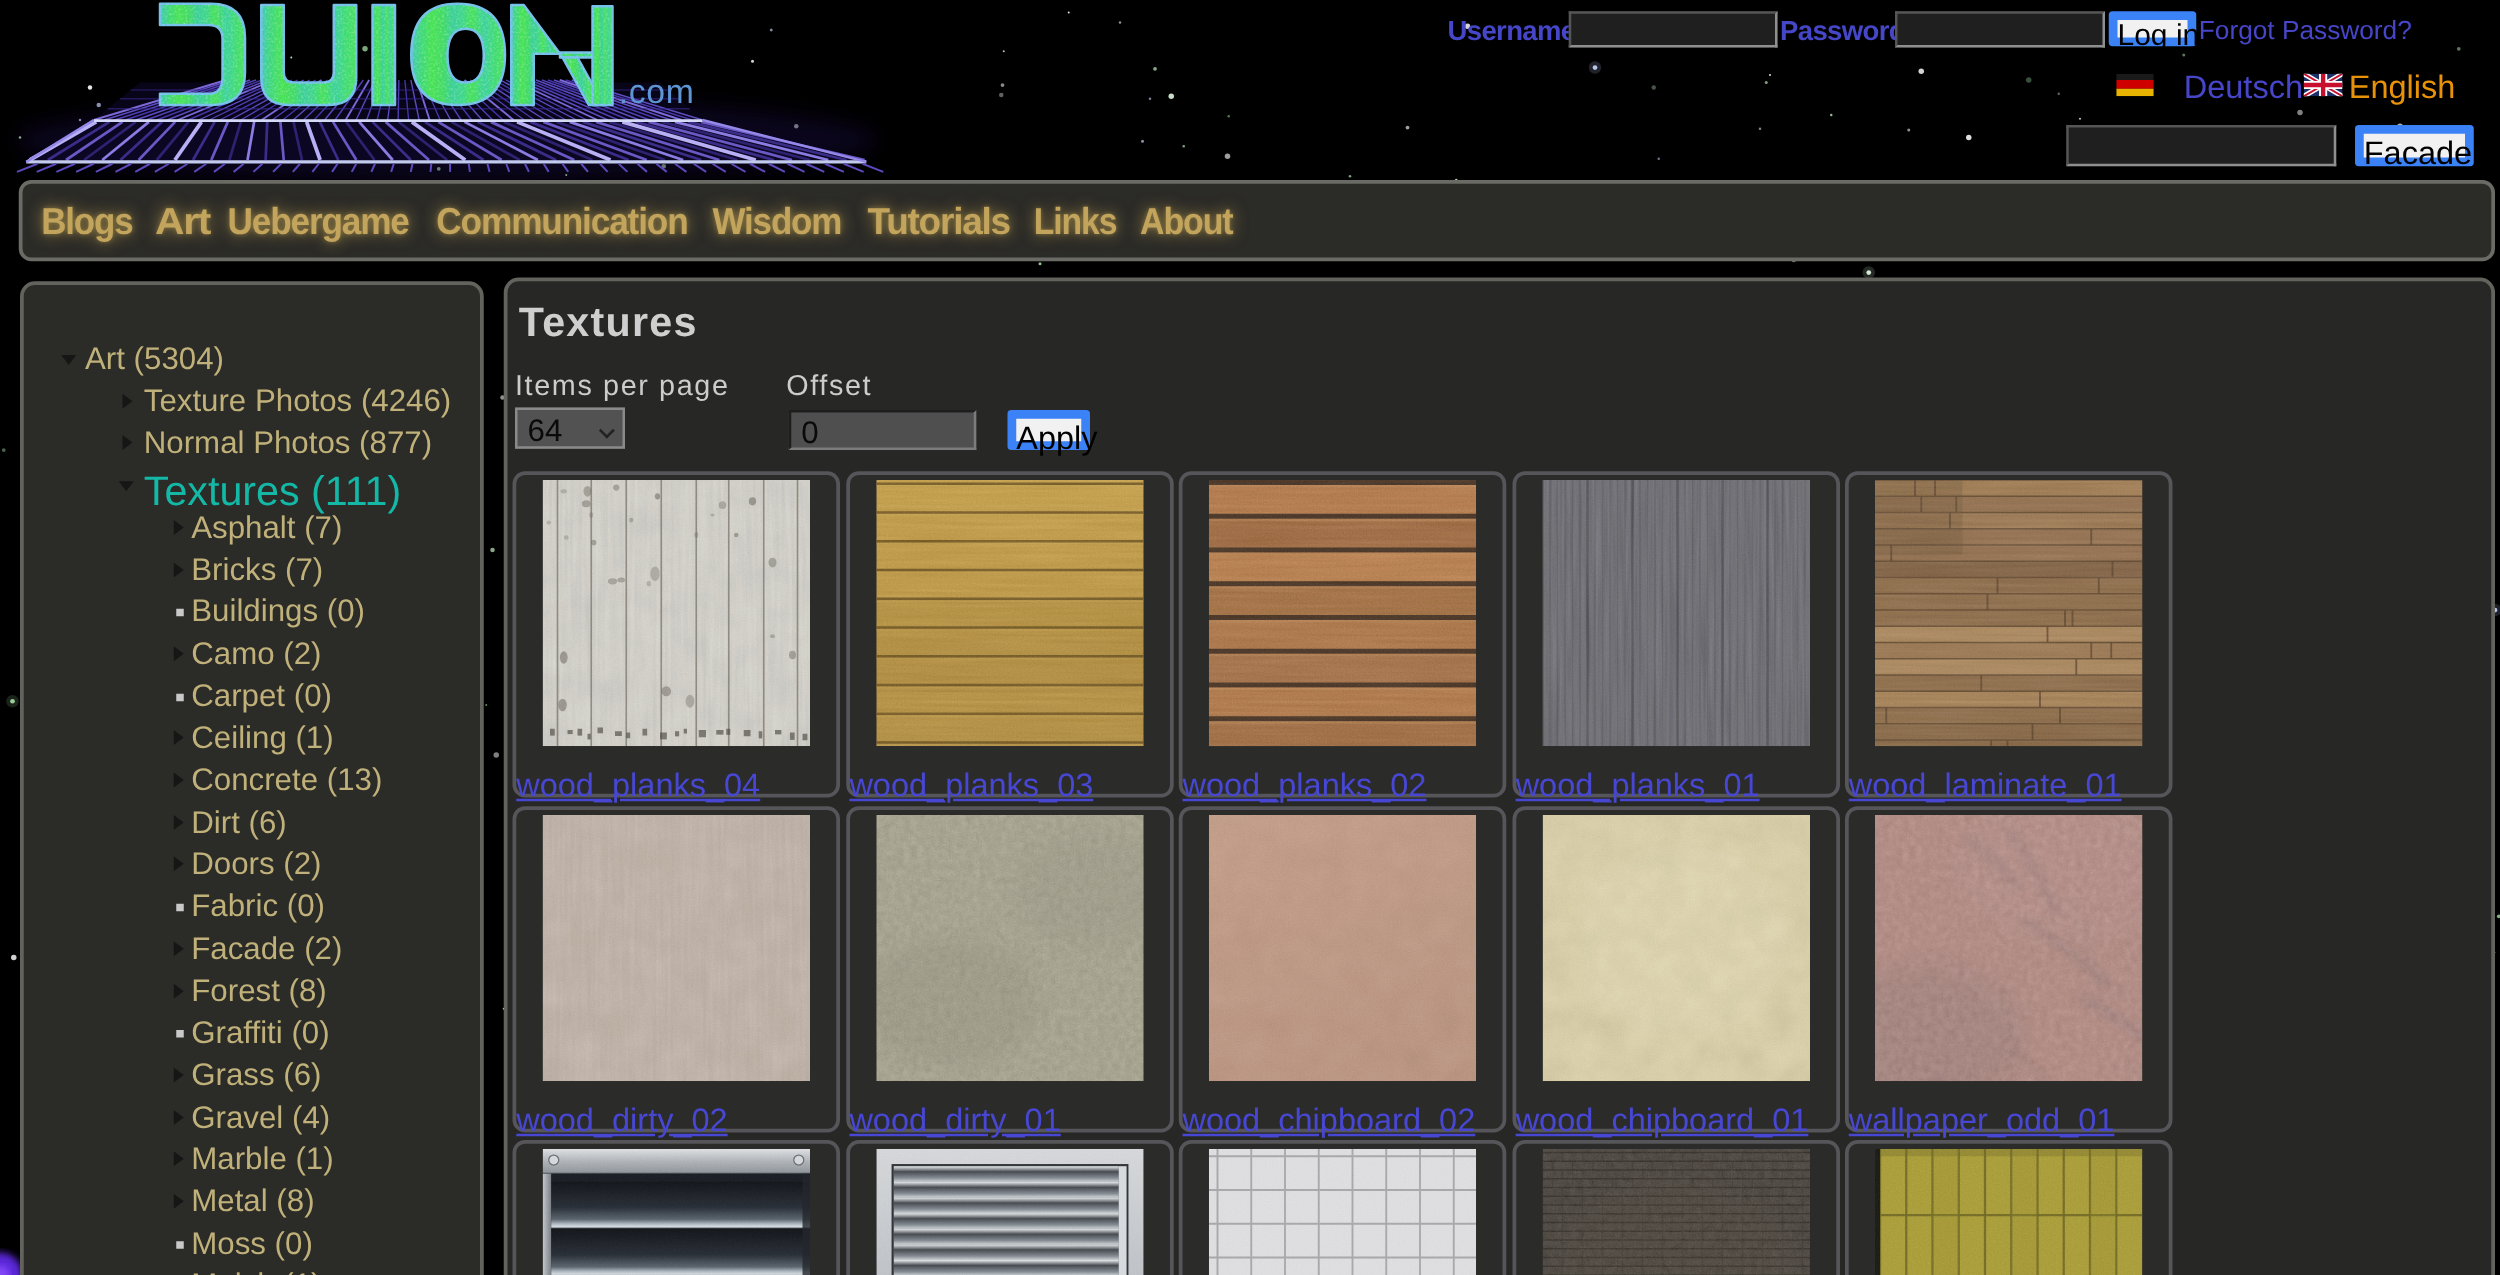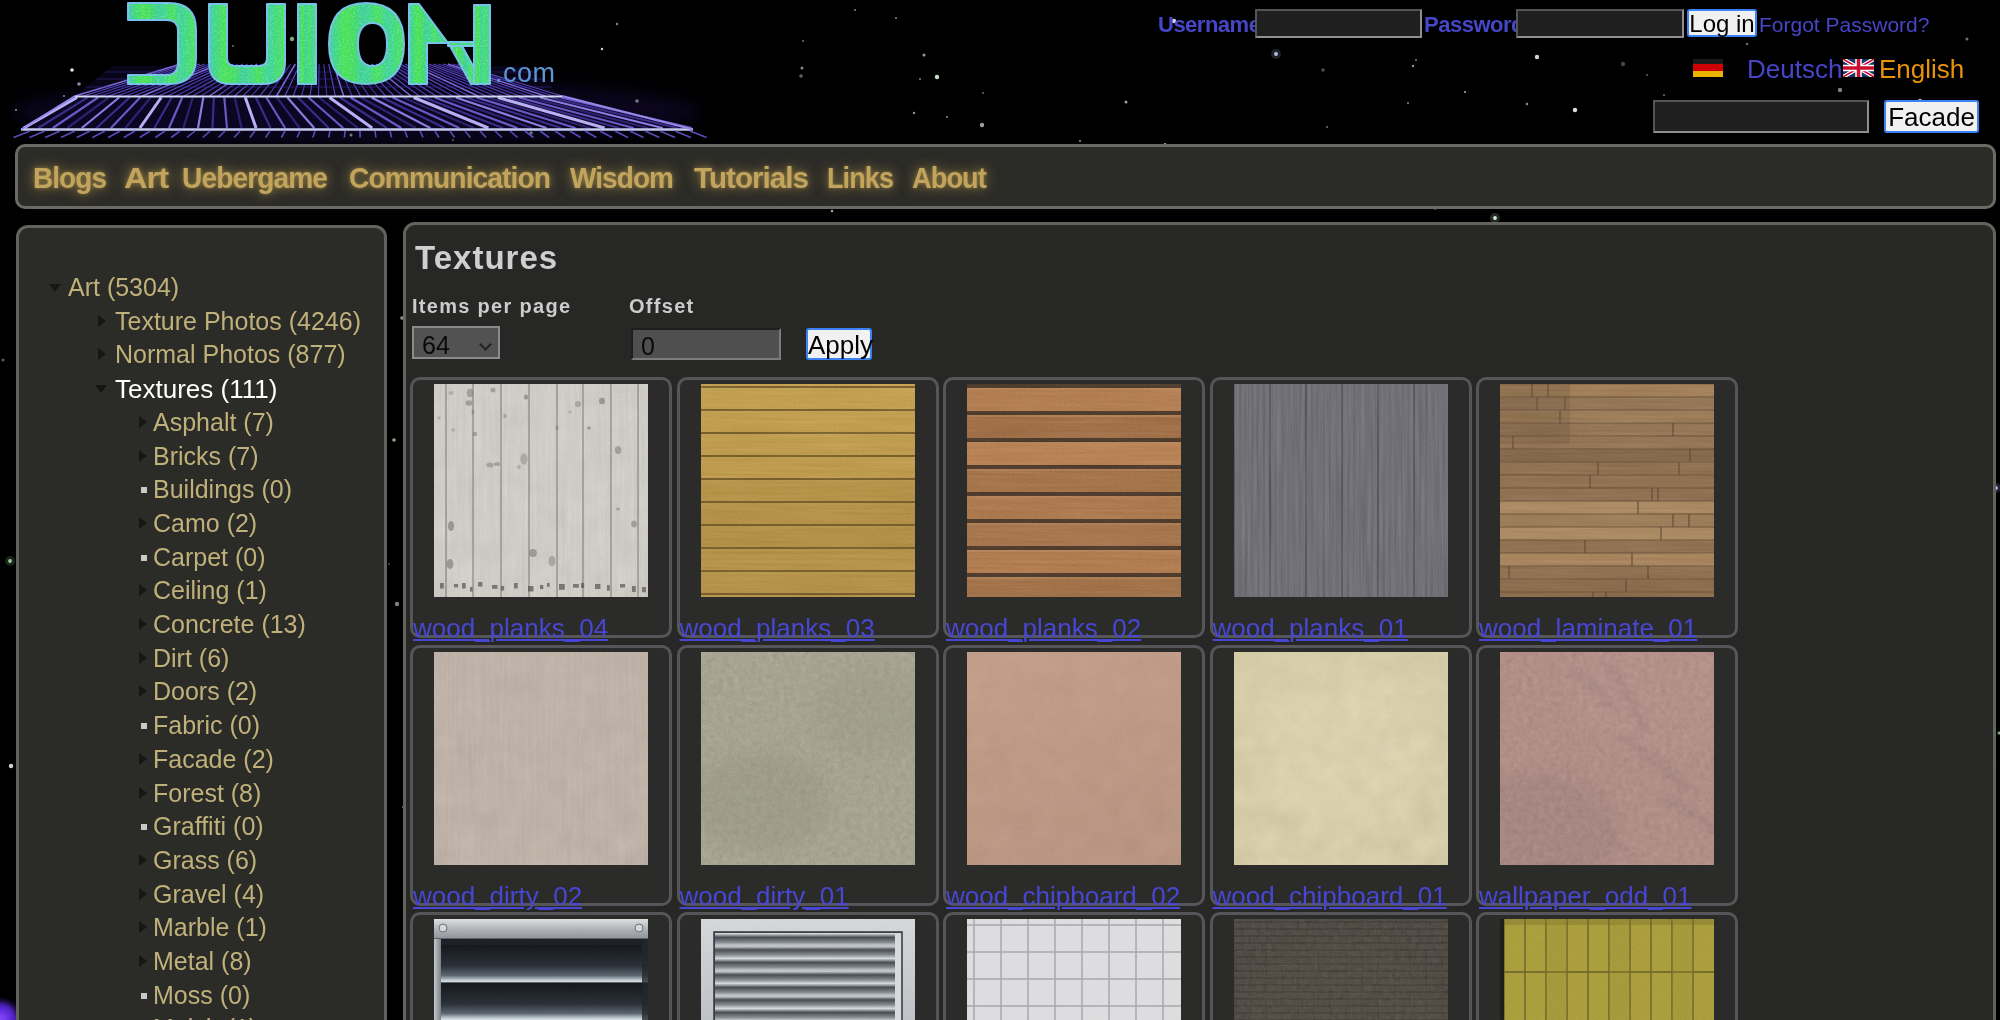--- a/index.html
+++ b/index.html
@@ -7,32 +7,32 @@
 .abs { position:absolute; }
 #bg { position:absolute; left:0; top:0; }
 #logo { position:absolute; left:0; top:0; }
 .panel { position:absolute; background:#2a2a27; border:3px solid #63635e; border-radius:12px; }
 #nav { left:15px; top:144px; width:1981px; height:65px; background:#2b2b27; border-color:#6b6b66; border-radius:10px; }
 .ni { position:absolute; top:14px; font-size:30px; font-weight:bold; color:#c2a45c; letter-spacing:-1px;
   text-shadow:0 0 13px rgba(200,168,85,0.75), 0 0 4px rgba(200,168,85,0.45); }
 #sidebar { left:16px; top:225px; width:371px; height:1000px; background:#2b2b28; }
 #main { left:403px; top:222px; width:1593px; height:1000px; background:#272725; }
 .slink { position:absolute; font-size:25px; color:#c0b17a; }
-.sactive { position:absolute; font-size:26px; color:#ffffff; }
+.sactive { position:absolute; font-size:33px; color:#14b8a6; }
 .mrt { position:absolute; width:0; height:0; border-left:8px solid #161616; border-top:6px solid transparent; border-bottom:6px solid transparent; }
 .mdn { position:absolute; width:0; height:0; border-top:8px solid #161616; border-left:6px solid transparent; border-right:6px solid transparent; }
 .msq { position:absolute; width:6px; height:6px; background:#c9c9c9; }
 #h1 { position:absolute; left:415px; top:239px; font-size:33px; font-weight:bold; color:#cfcfcf; letter-spacing:1px; }
-.lbl { position:absolute; font-size:20px; font-weight:bold; color:#cccccc; letter-spacing:1.3px; }
+.lbl { position:absolute; font-size:23px; font-weight:normal; color:#cccccc; letter-spacing:1.3px; }
 #sel { position:absolute; left:412px; top:326px; width:88px; height:33px; background:#525252; border:2px solid #8a8a8a; }
 #sel span { position:absolute; left:8px; top:3px; font-size:25px; color:#0a0a0a; }
 #sel .chev { position:absolute; right:8px; top:12px; width:9px; height:9px; border-right:2.5px solid #222; border-bottom:2.5px solid #222; transform:rotate(45deg); }
 #off { position:absolute; left:631px; top:328px; width:150px; height:32px; background:#4f4f4f; border-top:2px solid #1e1e1e; border-left:2px solid #1e1e1e; border-bottom:2px solid #7c7c7c; border-right:2px solid #7c7c7c; }
 #off span { position:absolute; left:8px; top:2px; font-size:25px; color:#0a0a0a; }
-.btn { position:absolute; background:#f1f1f1; color:#000; text-align:center; border:2px solid #3b82f6; border-radius:3px; }
+.btn { position:absolute; background:#f1f1f1; color:#000; text-align:center; border:7px solid #3b82f6; border-radius:3px; }
 .card { position:absolute; width:262px; height:261px; background:#2b2b29; border:3px solid #55555a; border-radius:10px; }
 .cimg { position:absolute; left:21px; top:4px; width:214px; height:213px; overflow:hidden; }
 .clab { position:absolute; left:0; top:233px; width:100%; text-align:left; font-size:26px; color:#4747d4; text-decoration:underline; }
 .loglbl { position:absolute; font-size:22px; font-weight:bold; color:#4646c8; letter-spacing:-0.5px; }
 .inp { position:absolute; background:#1f1f1f; border:2px solid #8f8f8f; border-top-color:#555; border-left-color:#555; }
 .lnk { position:absolute; font-size:24px; color:#4745c8;margin-left:19px; }
 .lnk2 { position:absolute; font-size:21px; color:#4745c8; }
 </style></head>
 <body>
 <svg id="bg" width="2000" height="1020">

